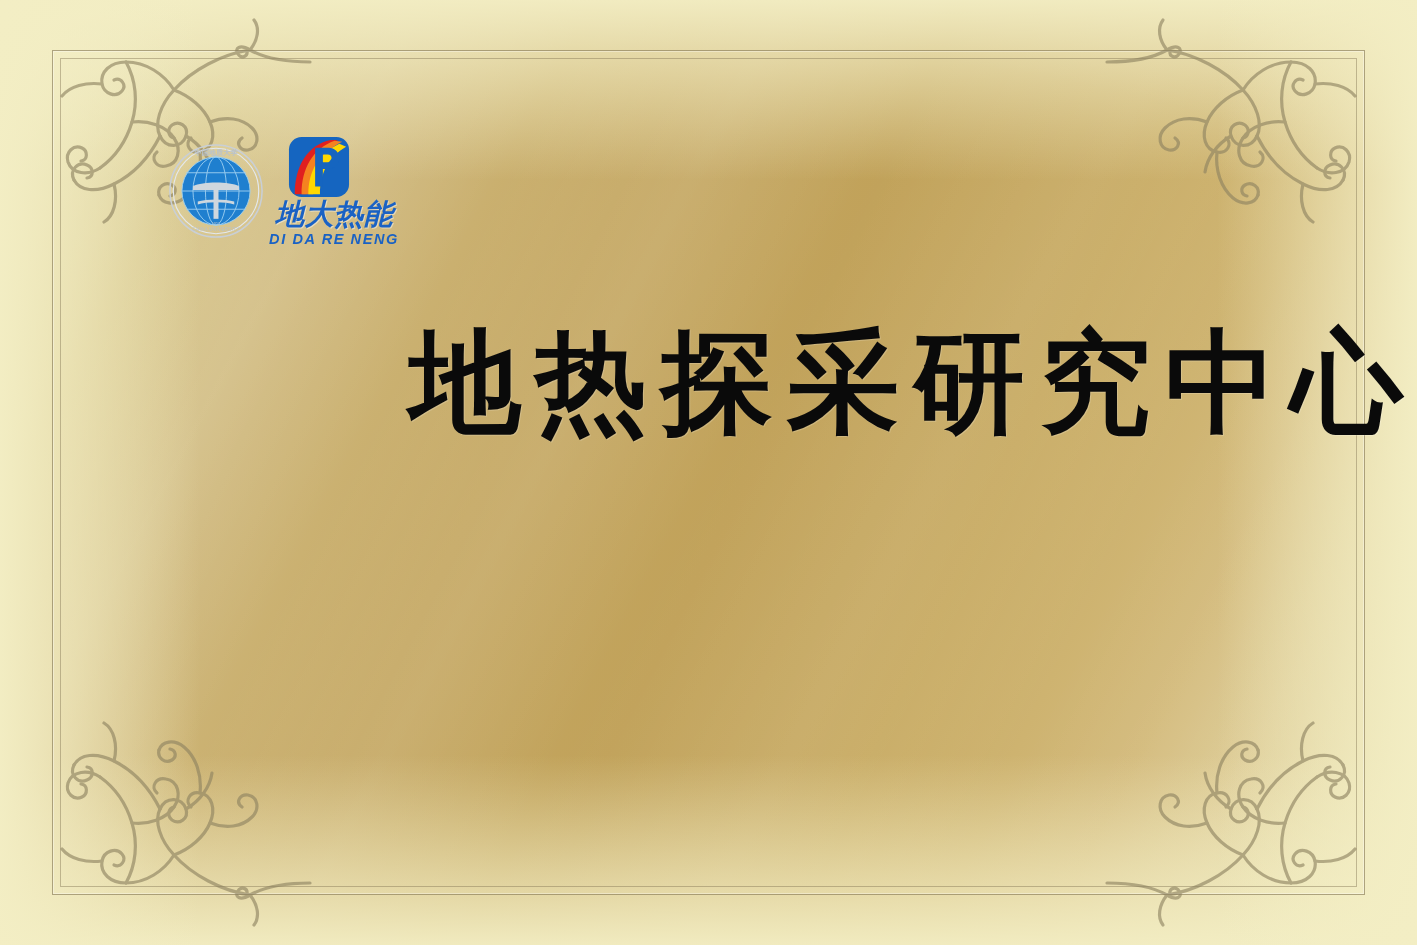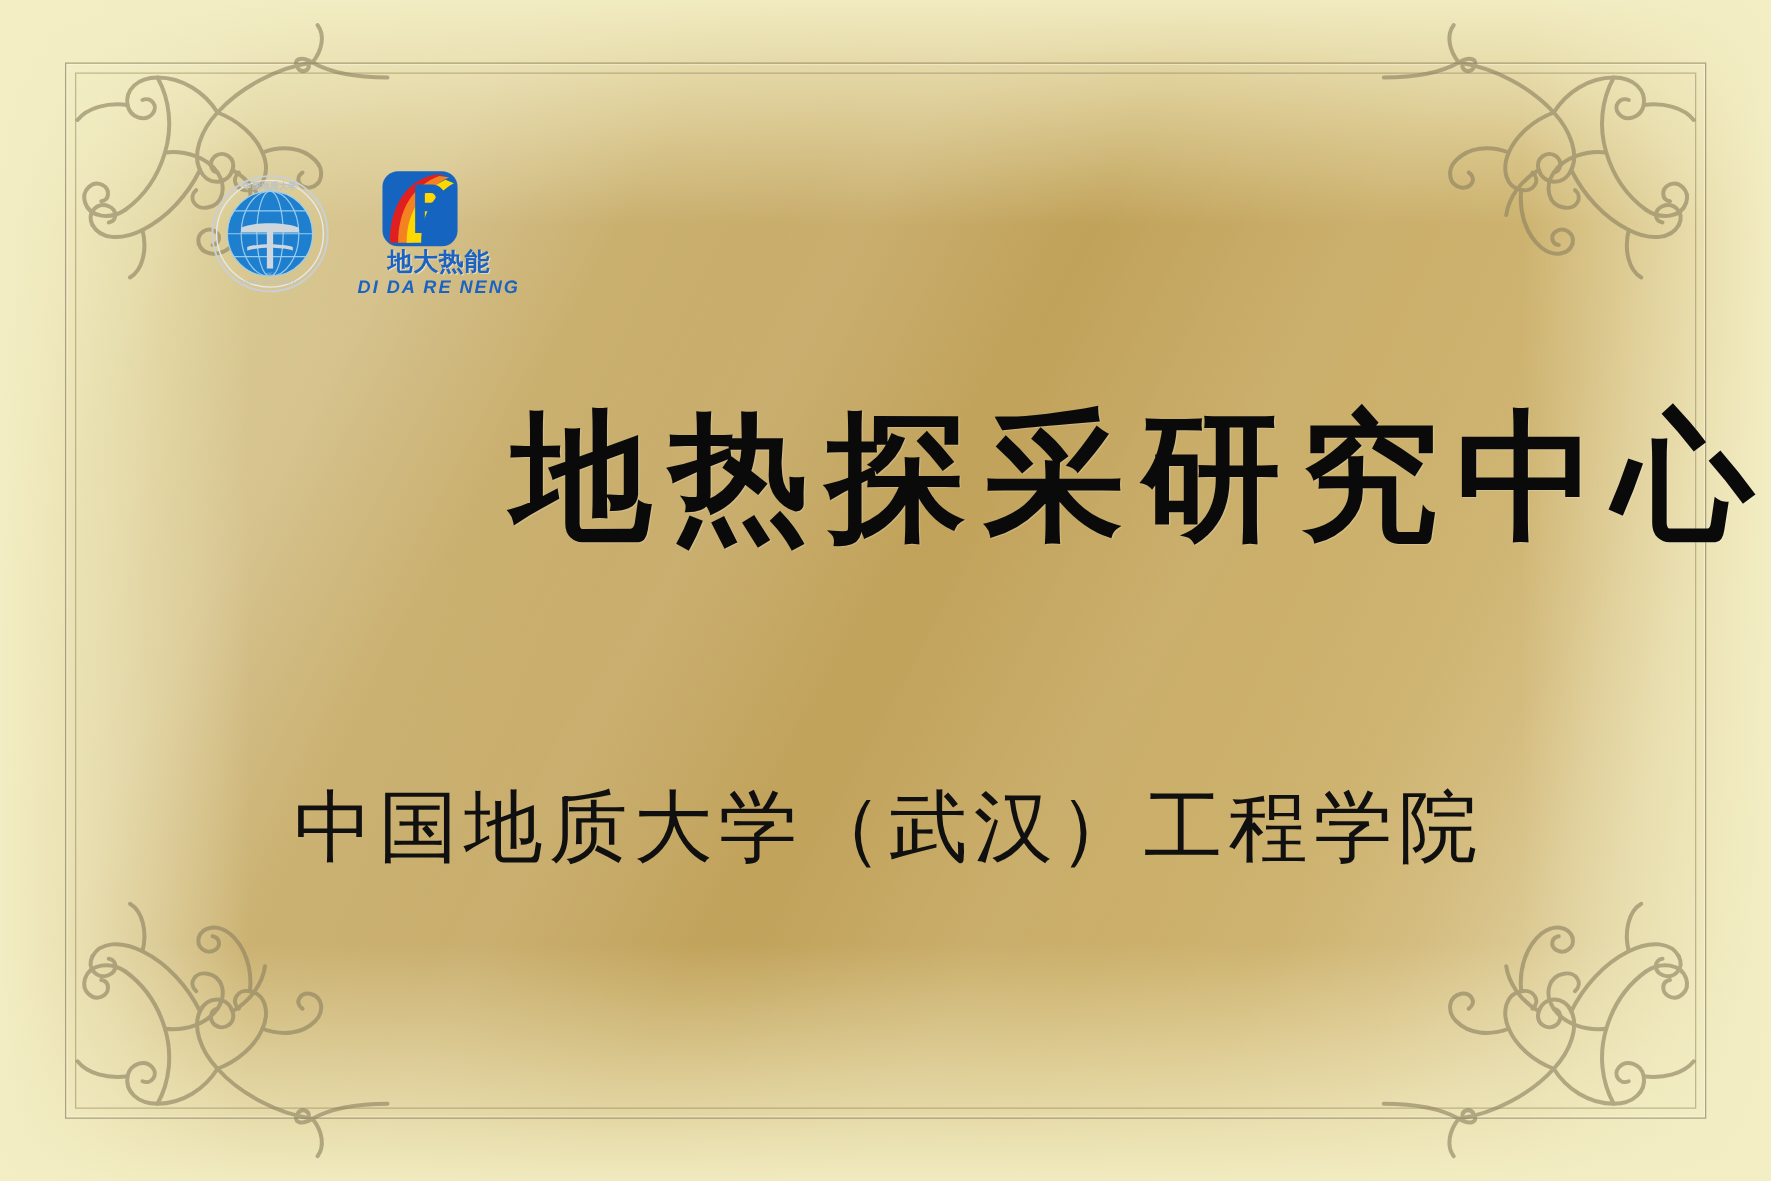--- a/index.html
+++ b/index.html
@@ -63,25 +63,25 @@
 
   
   .corner{position:absolute;width:300px;height:220px;opacity:.62;}
   .corner svg{width:100%;height:100%;display:block;}
   .corner.tl{left:14px;top:4px;}
   .corner.tr{right:14px;top:4px;transform:scaleX(-1);}
   .corner.bl{left:14px;bottom:4px;transform:scaleY(-1);}
   .corner.br{right:14px;bottom:4px;transform:scale(-1,-1);}
 
   
-  #logo-row{position:absolute;left:168px;top:136px;display:flex;align-items:center;gap:19px;}
+  #logo-row{position:absolute;left:168px;top:136px;display:flex;align-items:center;gap:2px;}
   #cug-seal{width:96px;height:96px;position:relative;}
   #ddrn-logo{display:flex;flex-direction:column;align-items:center;width:136px;}
   #ddrn-mark{width:62px;height:62px;align-self:flex-start;margin-left:22px;}
-  #ddrn-cn{font-weight:bold;font-size:20px;color:#1a62c4;
+  #ddrn-cn{font-style:italic;font-weight:bold;font-size:29px;color:#1a62c4;
     letter-spacing:.5px;line-height:1;margin-top:2px;
     text-shadow:1px 1px 0 rgba(255,255,255,.45);white-space:nowrap;}
   #ddrn-en{font-style:italic;font-weight:bold;font-size:14.5px;color:#1a62c4;
     letter-spacing:1.6px;line-height:1;margin-top:3px;white-space:nowrap;}
 
   
   #title{
     position:absolute;left:0;right:0;top:326px;text-align:right;
     font-family:"DejaVu Sans","Liberation Sans",sans-serif;
     font-weight:bold;font-size:112px;line-height:1;color:#0a0a0a;
@@ -237,16 +237,15 @@
       </svg>
       <div id="ddrn-cn">地大热能</div>
       <div id="ddrn-en">DI DA RE NENG</div>
     </div>
 
   </div>
 
   <div id="title">地热探采研究中心</div>
 
   <div id="subtitle">
-    <div class="sub-line">中国地质大学（武汉）工程学院</div>
   </div>
 
 </div>
 
 </body></html>

